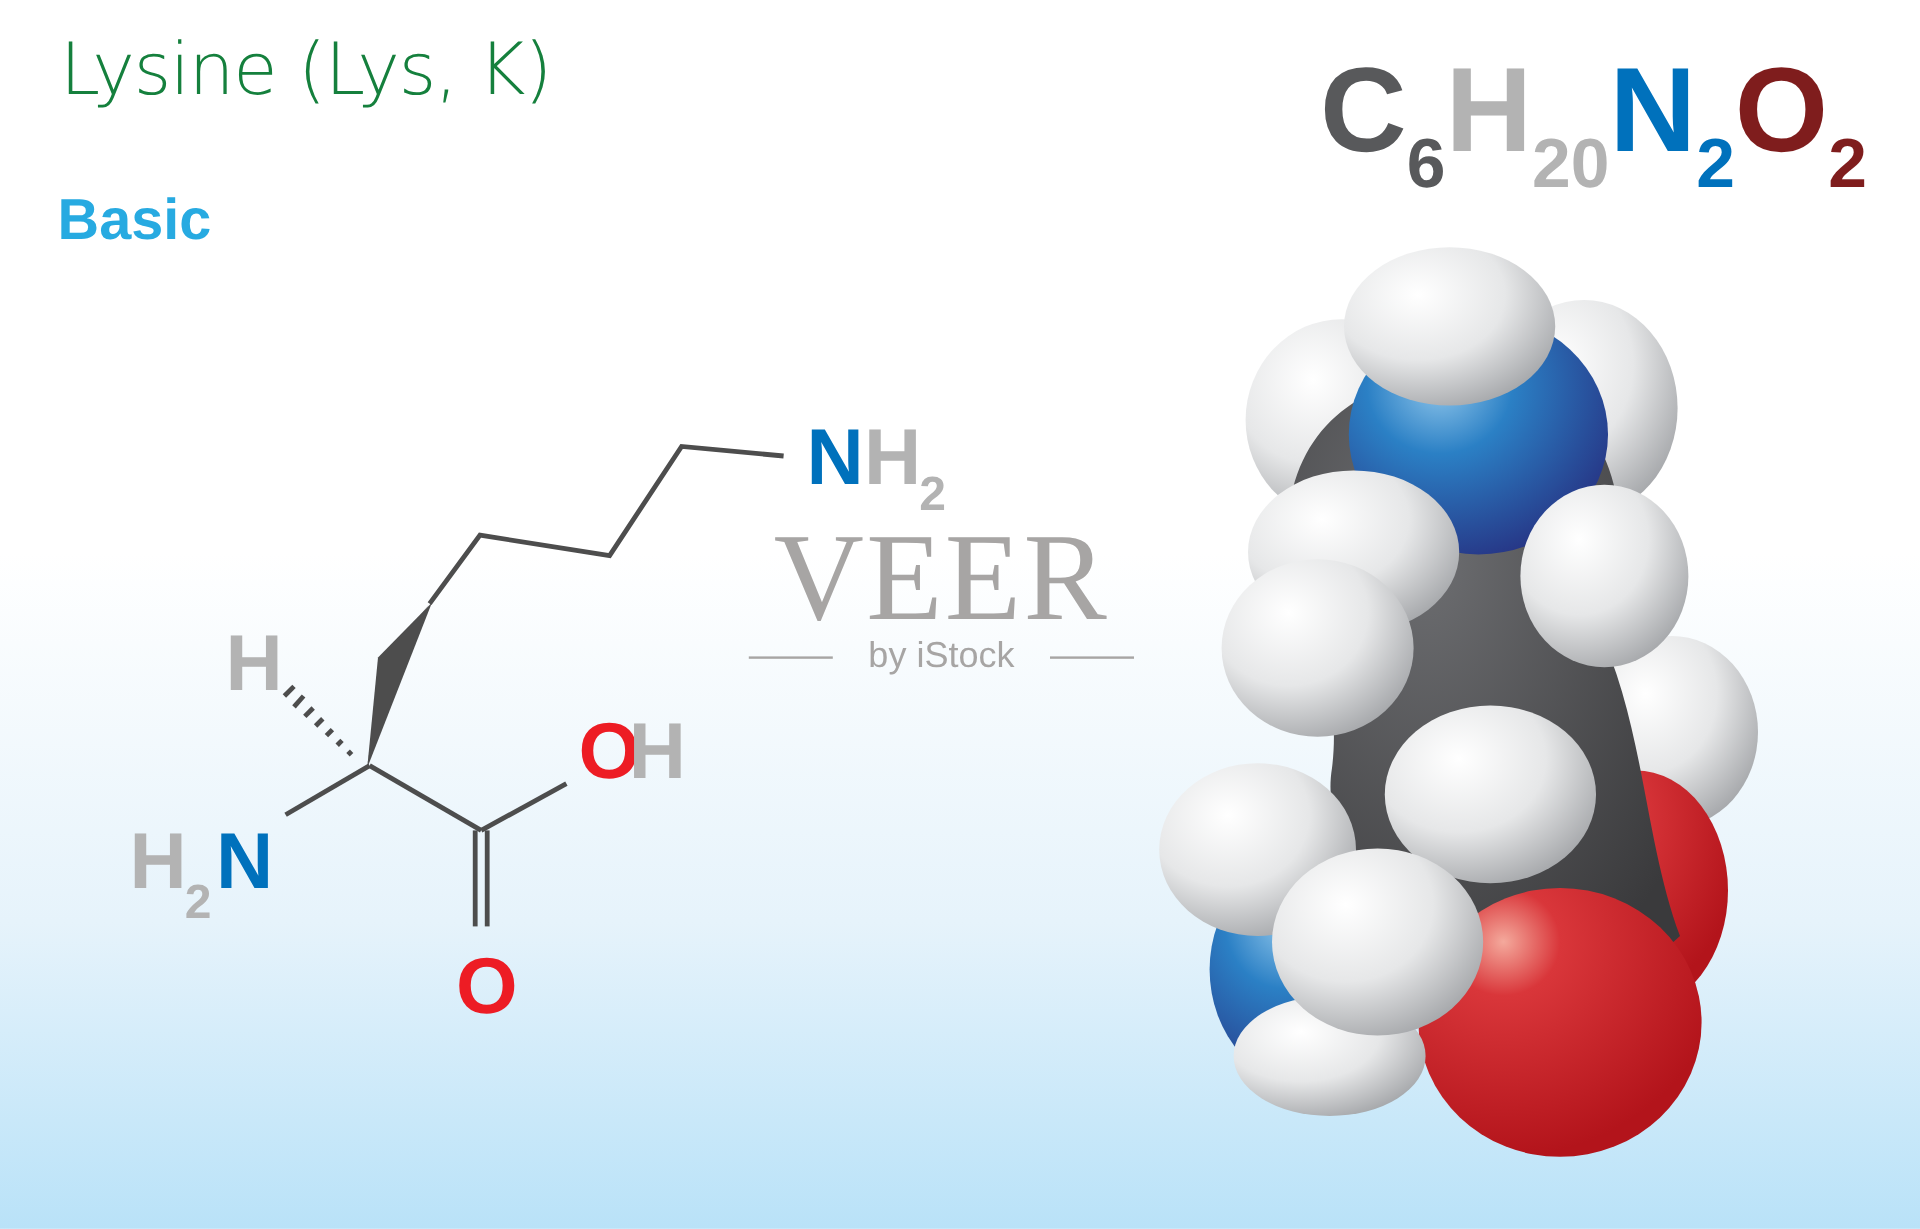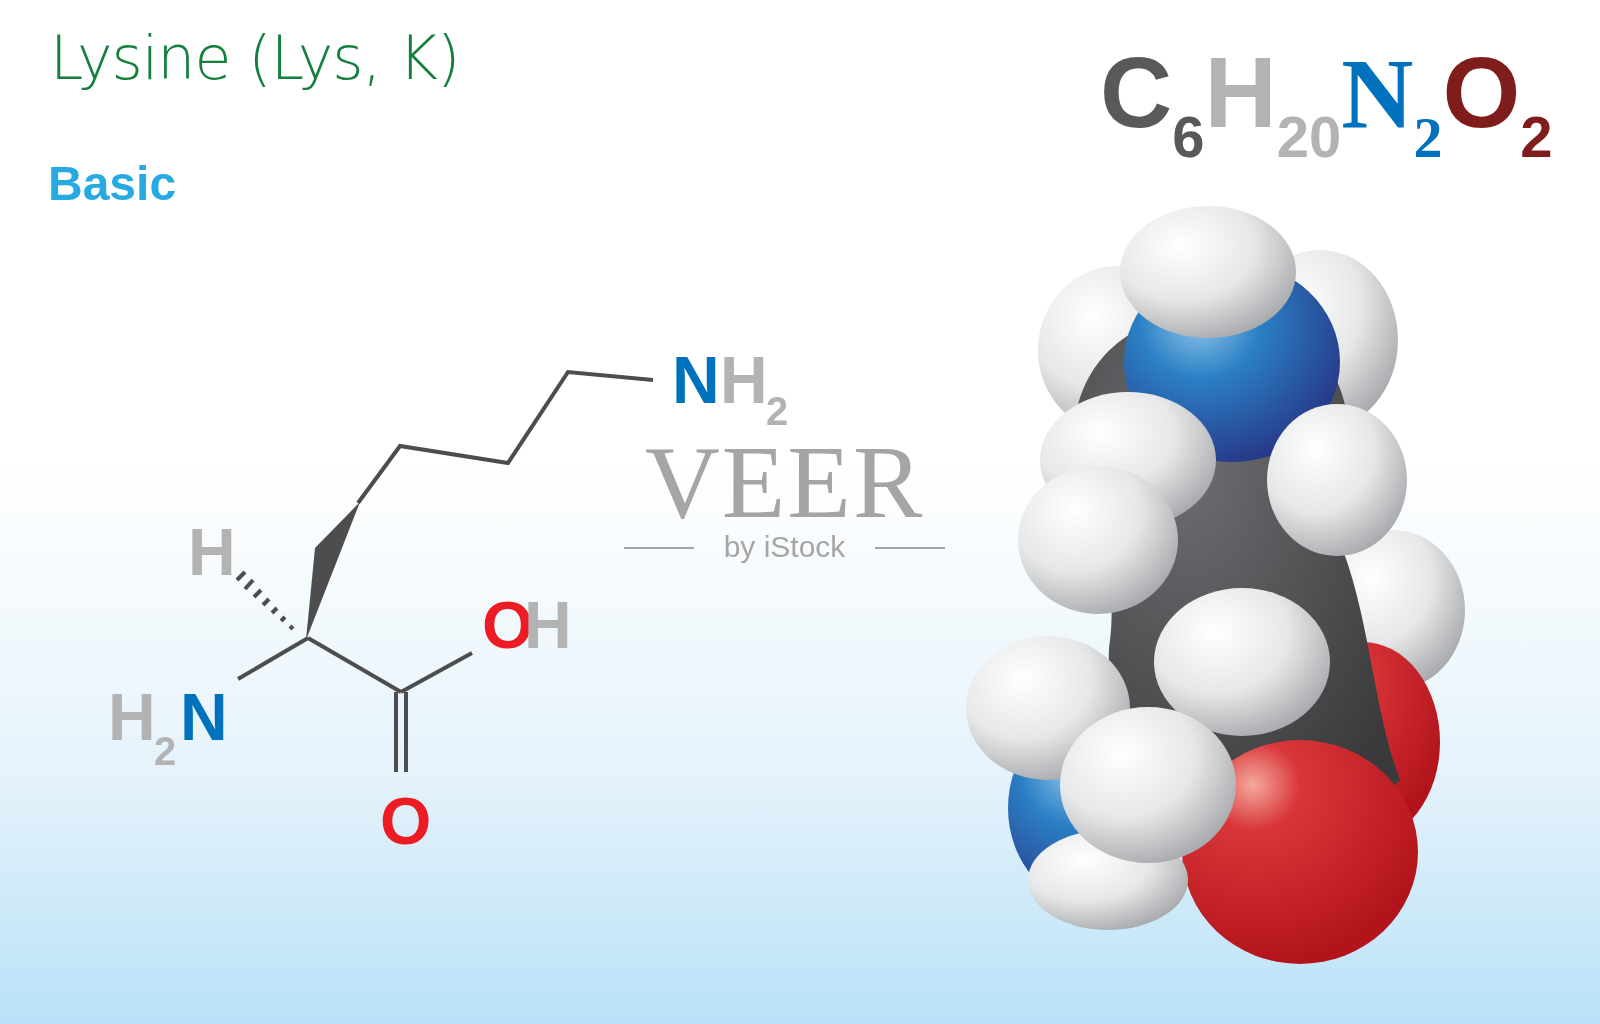--- a/index.html
+++ b/index.html
@@ -19,21 +19,21 @@
     font-family:"Liberation Sans", sans-serif; font-weight:bold;
     font-size:48px; color:#27aae1; line-height:1;
   }
   .formula {
     position:absolute; left:1100px; top:42px; height:130px;
     font-family:"Liberation Sans", sans-serif; font-weight:bold;
     font-size:100px; line-height:1; white-space:nowrap;
   }
   .formula span.el { display:inline-block;text-align:right; }
   .formula sub { font-size:58px; vertical-align:baseline; position:relative; top:30px; }
-  .c { color:#58595b; } .h { color:#b3b3b3; } .n { color:#0071bc;font-family:Liberation Serif, serif; } .o { color:#7f1d1d; }
+  .c { color:#58595b; } .h { color:#b3b3b3; } .n { color:#0071bc; } .o { color:#7f1d1d; }
   svg { position:absolute; left:0; top:0; }
   .atom { font-family:"Liberation Sans", sans-serif; font-weight:bold; }
   .watermark { position:absolute; left:622px; top:430px; width:325px; text-align:center; }
   .wm-main { font-family:"Liberation Serif", serif; font-size:104px; color:#a7a5a4; letter-spacing:2px; line-height:1; }
   .wm-sub { position:relative; margin-top:-4px; height:32px; }
   .wm-sub .line { position:absolute; top:17px; width:70px; height:2px; background:#a7a5a4; }
   .wm-sub .txt { font-family:"Liberation Sans", sans-serif; font-size:30px; color:#a7a5a4;text-align:center; }
 </style>
 </head>
 <body>

